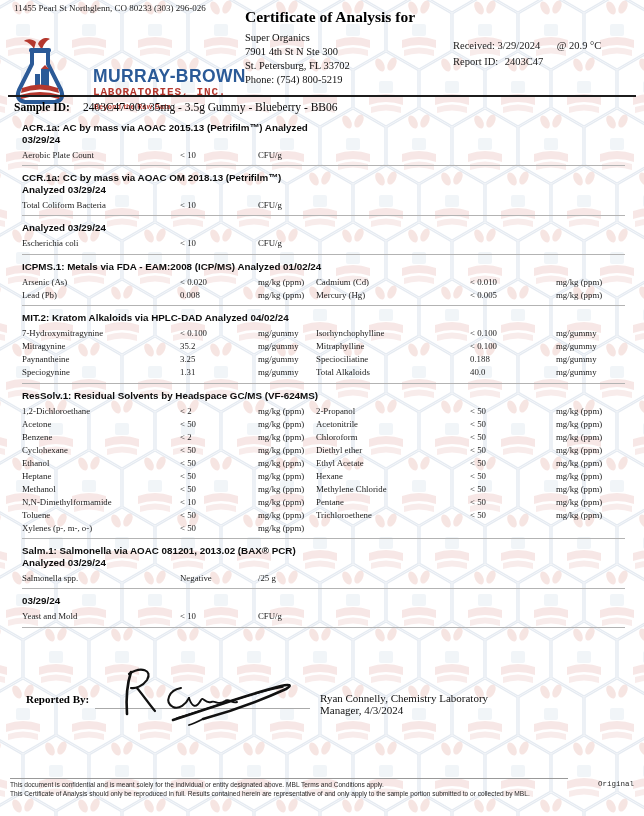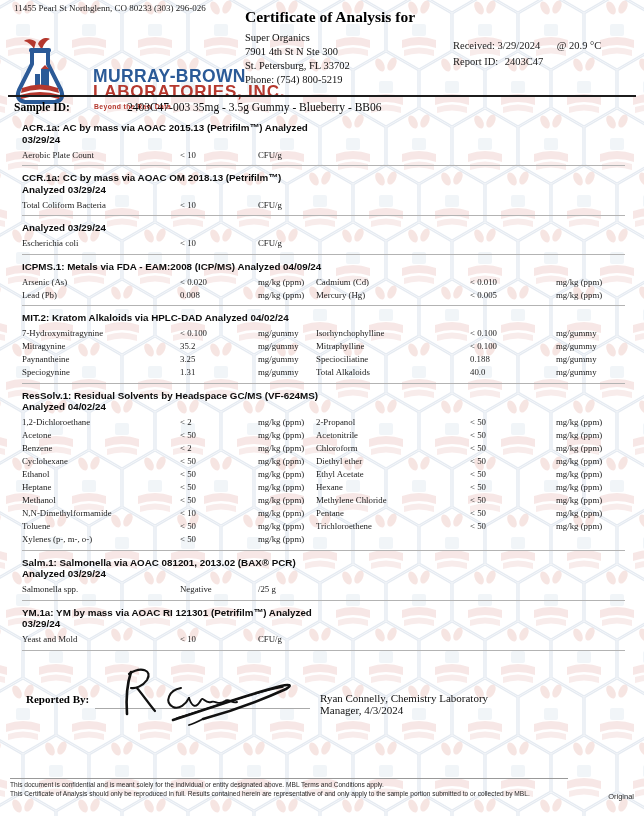--- a/index.html
+++ b/index.html
@@ -8,32 +8,32 @@
     font-family:"Liberation Serif",serif;color:#1a1a1a;overflow:hidden;
   }
   #watermark{position:absolute;inset:0;z-index:0;}
   #content{position:absolute;inset:0;z-index:1;}
 
   
   #lab-address{position:absolute;left:14px;top:3px;font-size:9px;color:#222;}
   #logo{position:absolute;left:8px;top:38px;display:flex;align-items:flex-end;gap:16px;}
   #logo-text{margin-left:5px;margin-top:12px;}
   #logo-name1{font-family:"Liberation Sans",sans-serif;font-weight:bold;font-size:17.5px;letter-spacing:.4px;color:#2b5a97;line-height:18px;}
-  #logo-name2{font-family:Liberation Sans, sans-serif;font-weight:bold;font-size:17px;letter-spacing:.8px;color:#b5382e;line-height:14px;}
+  #logo-name2{font-family:Liberation Mono, monospace;font-weight:bold;font-size:11px;letter-spacing:.8px;color:#b5382e;line-height:14px;}
   #logo-tagline{font-family:"Liberation Sans",sans-serif;font-weight:bold;font-size:6.8px;letter-spacing:.4px;color:#b5382e;margin-top:4px;margin-left:1px;}
   #center-block{position:absolute;left:245px;top:8px;}
   #doc-title{font-size:15.5px;font-weight:bold;color:#000;}
   .client-line{font-size:10.5px;line-height:14px;color:#111;}
   #client-name{margin-top:5px;}
   #right-block{position:absolute;left:453px;top:38px;font-size:10.5px;line-height:16px;}
   .rcv-temp{margin-left:14px;}
   #top-rule{position:absolute;left:8px;top:95px;width:628px;border-top:2.4px solid #1c1c1c;}
 
   
-  #sample-row{position:absolute;left:14px;top:101px;display:flex;align-items:baseline;gap:44px;}
+  #sample-row{position:absolute;left:14px;top:101px;display:flex;align-items:baseline;}
   #sample-label{font-size:11.5px;font-weight:bold;color:#000;}
   #sample-value{font-size:11.5px;margin-left:13px;color:#0a0a0a;}
 
   
   #sections{position:absolute;left:0;top:116px;width:644px;}
   .section{padding:6px 0 0 22px;}
   .sec-header{font-family:"Liberation Sans",sans-serif;font-weight:bold;font-size:9.8px;line-height:11.5px;color:#0d0d0d;margin-bottom:3px;width:500px;}
   .row{display:grid;grid-template-columns:158px 78px 58px 154px 86px 69px;height:13px;align-items:center;font-size:8.8px;color:#1c1c1c;}
   .sep{width:603px;border-bottom:1px solid #b3b3b3;margin-top:4px;}
 
@@ -43,21 +43,21 @@
   #sig-line{position:absolute;left:95px;top:46px;width:215px;border-bottom:1px solid #aaa;}
   #sig-svg{position:absolute;left:85px;top:0px;}
   #sig-attribution{position:absolute;left:320px;top:30px;font-size:11px;color:#111;}
 
   
   #footer{position:absolute;left:0;top:778px;width:644px;}
   #footer-rule{position:absolute;left:10px;top:0;width:558px;border-top:1px solid #999;}
   .footer-line{position:absolute;left:10px;font-family:"Liberation Sans",sans-serif;font-size:6.6px;color:#2a2a2a;width:560px;}
   #footer-line1{top:3px;}
   #footer-line2{top:12px;}
-  #footer-right{position:absolute;right:10px;top:14px;font-family:Liberation Sans, sans-serif;font-size:7.5px;color:#2a2a2a;}
+  #footer-right{position:absolute;right:10px;top:2px;font-family:Liberation Mono, monospace;font-size:7.5px;color:#2a2a2a;}
 </style>
 </head>
 <body>
 
 <svg id="watermark" width="644" height="816" xmlns="http://www.w3.org/2000/svg">
   <defs>
     <g id="hx">
       <path d="M0 -37 L32 -18.5 L32 18.5 L0 37 L-32 18.5 L-32 -18.5 Z" fill="none" stroke="#c3d0e0" stroke-width="1.4" opacity="0.8"></path>
       <ellipse cx="-6" cy="-24" rx="4" ry="7" transform="rotate(-28 -6 -24)" fill="#cf6e62" opacity="0.33"></ellipse>
       <ellipse cx="6" cy="-25" rx="4" ry="7" transform="rotate(26 6 -25)" fill="#cf6e62" opacity="0.33"></ellipse>
@@ -176,21 +176,21 @@
             <span></span>
             <span></span>
             <span></span>
           </div>
         </div>
       <div class="sep"></div>
     </div>
 
     <div class="section">
       <div class="sec-header">
-          <div>ICPMS.1:  Metals via FDA - EAM:2008 (ICP/MS) Analyzed 04/09/24</div>
+          <div>ICPMS.1:  Metals via FDA - EAM:2008 (ICP/MS) Analyzed 01/02/24</div>
         </div>
       <div class="sec-rows">
           <div class="row">
             <span>Arsenic (As)</span>
             <span>&lt; 0.020</span>
             <span>mg/kg (ppm)</span>
             <span>Cadmium (Cd)</span>
             <span>&lt; 0.010</span>
             <span>mg/kg (ppm)</span>
           </div>
@@ -243,21 +243,20 @@
             <span>40.0</span>
             <span>mg/gummy</span>
           </div>
         </div>
       <div class="sep"></div>
     </div>
 
     <div class="section">
       <div class="sec-header">
           <div>ResSolv.1:  Residual Solvents by Headspace GC/MS (VF-624MS)</div>
-          <div>Analyzed 04/02/24</div>
         </div>
       <div class="sec-rows">
           <div class="row">
             <span>1,2-Dichloroethane</span>
             <span>&lt; 2</span>
             <span>mg/kg (ppm)</span>
             <span>2-Propanol</span>
             <span>&lt; 50</span>
             <span>mg/kg (ppm)</span>
           </div>
@@ -350,21 +349,20 @@
             <span></span>
             <span></span>
             <span></span>
           </div>
         </div>
       <div class="sep"></div>
     </div>
 
     <div class="section">
       <div class="sec-header">
-          <div>YM.1a:  YM by mass via AOAC RI 121301 (Petrifilm™) Analyzed</div>
           <div>03/29/24</div>
         </div>
       <div class="sec-rows">
           <div class="row">
             <span>Yeast and Mold</span>
             <span>&lt; 10</span>
             <span>CFU/g</span>
             <span></span>
             <span></span>
             <span></span>

